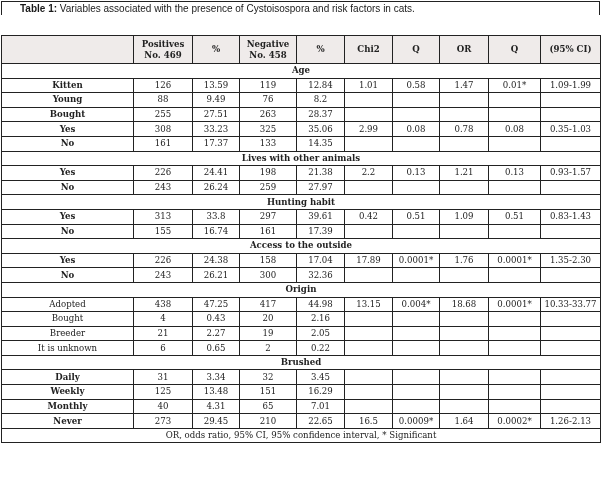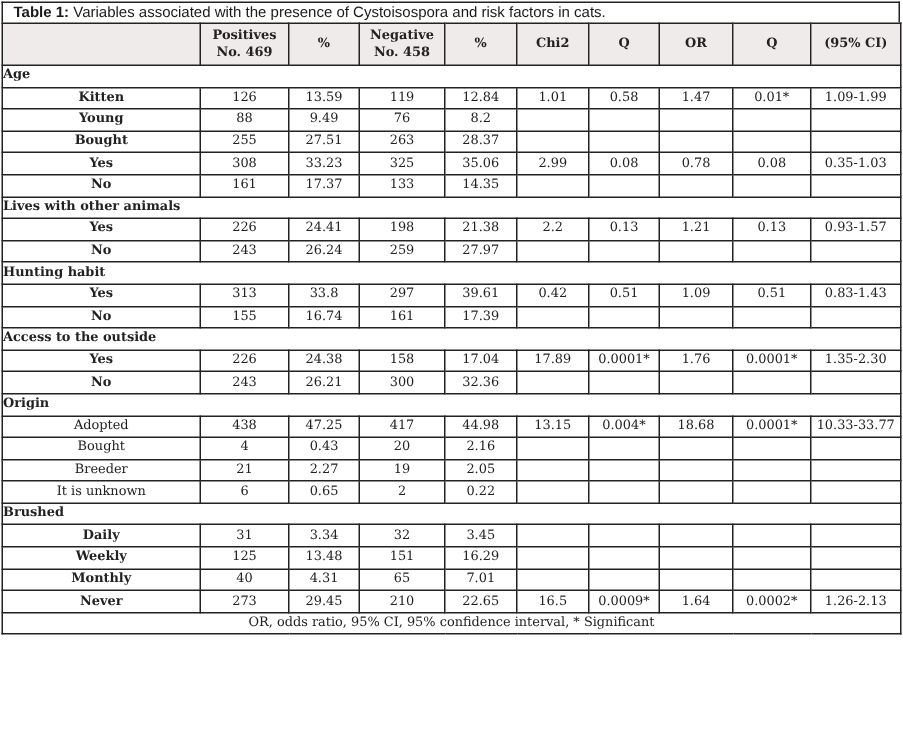--- a/index.html
+++ b/index.html
@@ -4,53 +4,54 @@
 <style>
   html, body { margin: 0; padding: 0; background: #ffffff; }
   body { width: 602px; height: 487px; overflow: hidden; }
   .wrap { position: absolute; left: 1px; top: 1px; width: 599px; }
   .title {
     font-family: "Liberation Sans", sans-serif;
     font-size: 10px;
     color: #1a1a1a;
     height: 13px;
     line-height: 13px;
-    padding-left: 7px;
+    padding-left: 18px;
     border: 1px solid #222;
     border-bottom: none;
     white-space: nowrap;
     overflow: hidden;
   }
   .title b { font-weight: bold; }
   table {
     border-collapse: collapse;
     table-layout: fixed;
     width: 599px;
     font-family: "DejaVu Serif", "Liberation Serif", serif;
     font-size: 8.6px;
     color: #222;
+    margin-top: 20px;
   }
   td, th {
     border: 1px solid #222;
     text-align: center;
     padding: 0;
     height: 13.6px;
     line-height: 13px;
     white-space: nowrap;
     overflow: hidden;
   }
   thead th {
     background: #efebea;
     font-weight: bold;
     height: 27px;
     line-height: 11px;
   }
   tr.section td {
     font-weight: bold;
-    text-align: left;
+    text-align: center;
   }
   td.label { font-weight: bold; }
   tr.footer td { font-weight: normal; }
   td.label.origin { font-weight: normal; }
 </style>
 </head>
 <body>
 
 <div class="wrap">
   <div class="title"><b>Table 1:</b><span> Variables associated with the presence of Cystoisospora and risk factors in cats.</span></div>

